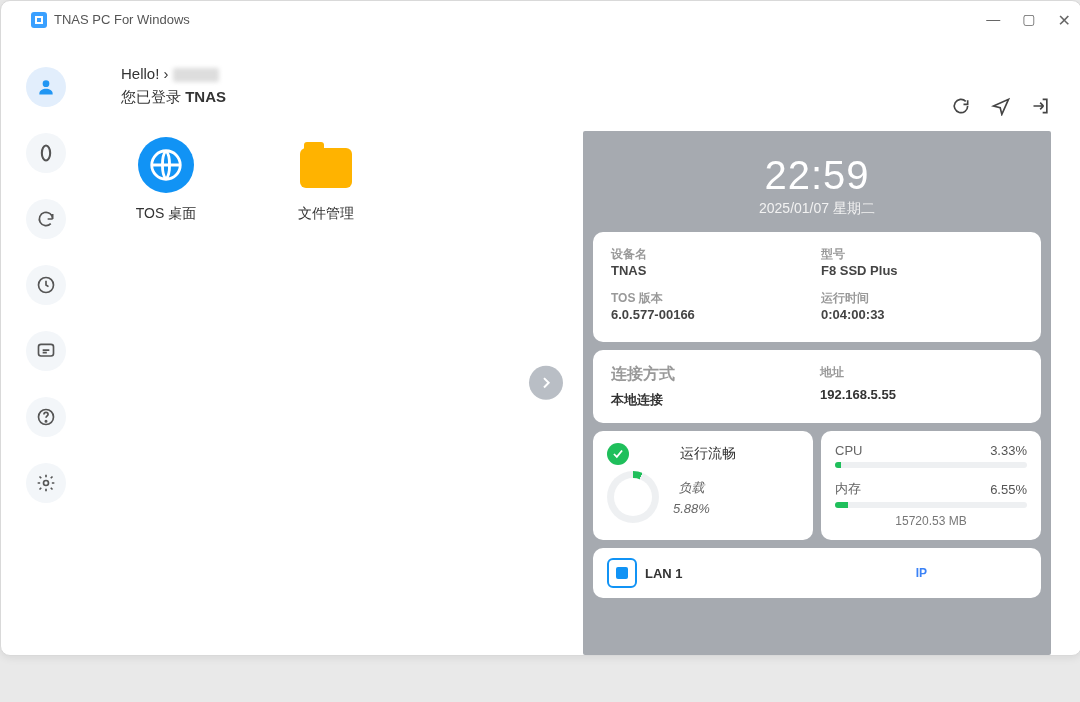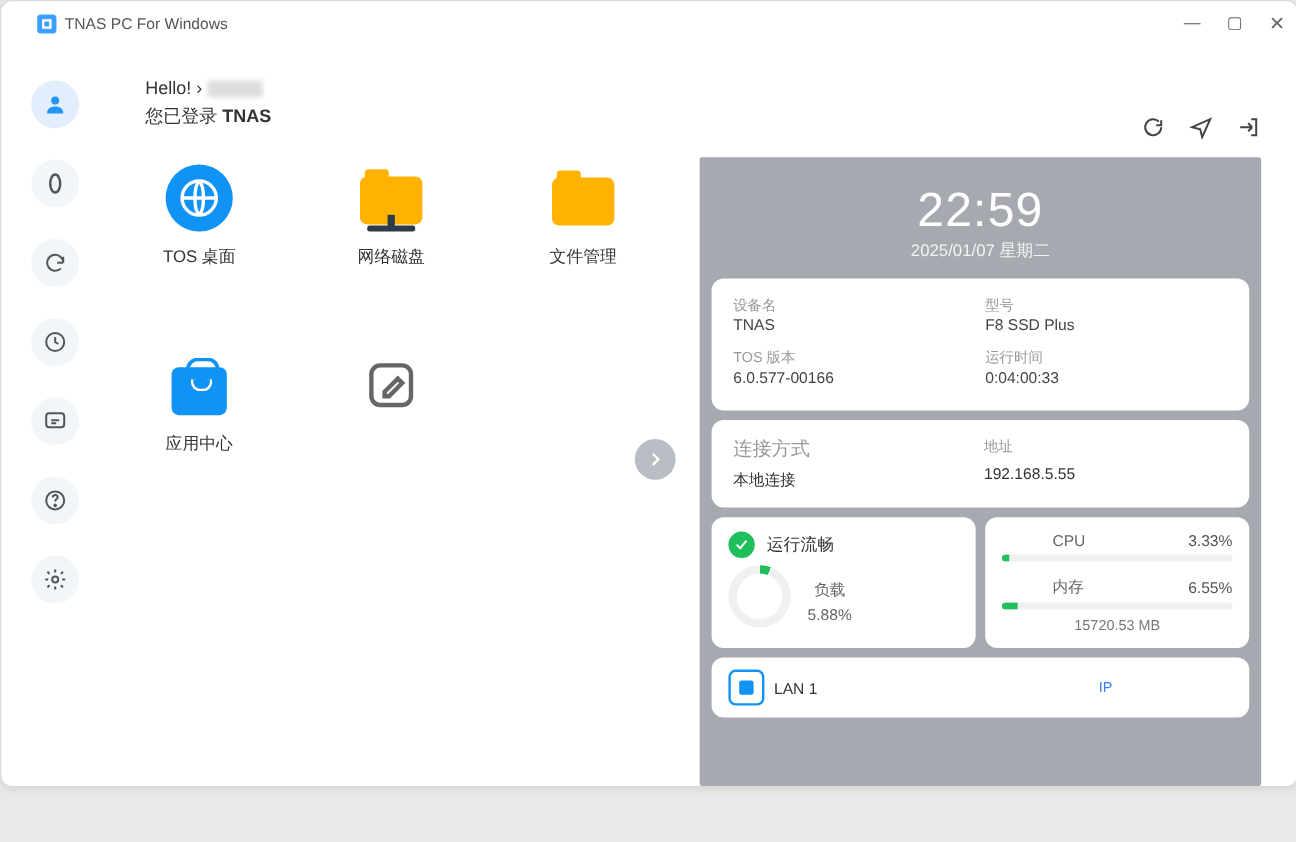--- a/index.html
+++ b/index.html
@@ -92,47 +92,47 @@
   .ic-edit svg{width:44px;height:44px;color:#666;}
 
   .arrow-next{position:absolute;left:calc(100% - 490px - 32px);top:50%;transform:translateY(-80%);width:34px;height:34px;border-radius:50%;background:#b9bec5;display:flex;align-items:center;justify-content:center;cursor:pointer;z-index:3;}
   .arrow-next svg{width:16px;height:16px;color:#fff;}
 
   
   .panel{width:448px;background:var(--panel-bg);border-radius:2px;padding:10px;color:#fff;display:flex;flex-direction:column;gap:8px;min-height:0;overflow:hidden;}
   .clock{text-align:center;padding:12px 0 6px;}
   .clock .time{font-size:40px;font-weight:300;letter-spacing:1px;color:#fff;}
   .clock .date{font-size:14px;color:#f2f2f2;margin-top:2px;}
-  .card{background:var(--card-bg);border-radius:10px;padding:14px 18px;color:#333;}
+  .card{background:var(--card-bg);border-radius:10px;padding:14px 18px;color:#333;font-weight:bold;}
   .info-grid{display:grid;grid-template-columns:1fr 1fr;gap:6px 8px;}
   .info-grid .k{font-size:12px;color:#999;}
   .info-grid .v{font-size:13px;color:#444;margin-bottom:6px;}
   .net-card .row2{display:grid;grid-template-columns:1fr 1fr;gap:6px;}
   .status-row{display:flex;gap:8px;}
   .status-card{flex:1;background:var(--card-bg);border-radius:10px;padding:12px 14px;color:#333;}
   .status-left{display:flex;align-items:center;gap:10px;}
   .check{width:22px;height:22px;border-radius:50%;background:var(--green);display:flex;align-items:center;justify-content:center;color:#fff;}
   .check svg{width:14px;height:14px;}
   .donut{width:52px;height:52px;border-radius:50%;background:conic-gradient(var(--green) 0 21deg,#eef0f2 21deg 360deg);display:flex;align-items:center;justify-content:center;margin:6px auto 0;}
   .donut::after{content:"";width:38px;height:38px;border-radius:50%;background:#fff;}
   .load-label{font-size:13px;color:#666;text-align:center;}
   .load-val{font-size:13px;color:#666;text-align:center;}
-  .status-left-top{font-size:14px;color:#333;}
-  .sc-row{display:flex;justify-content:space-between;font-size:13px;align-items:center;margin-left:42px;}
+  .status-left-top{font-size:14px;color:#333;margin-left:41px;}
+  .sc-row{display:flex;justify-content:space-between;font-size:13px;align-items:center;}
   .sc-row .k{color:#666;}
   .sc-row .v{color:#555;font-weight:500;}
   .bar{height:6px;background:#eef0f2;border-radius:3px;margin-top:4px;overflow:hidden;}
   .barf{height:100%;background:var(--green);}
   .mem-total{font-size:12px;color:#777;margin-top:6px;text-align:center;}
   .lan-card{display:flex;align-items:center;gap:8px;padding:10px 14px;}
   .lan-card .k{font-size:12px;color:#3b82f6;margin-left:auto;margin-right:100px;}
   .lan-icon{width:26px;height:26px;border-radius:6px;border:2px solid #1193f5;display:flex;align-items:center;justify-content:center;}
   .lan-icon::after{content:"";width:12px;height:12px;background:#1193f5;border-radius:2px;}
 
-  .status-left-block{display:flex;gap:14px;align-items:center;}
+  .status-left-block{display:flex;gap:14px;align-items:flex-start;font-style:italic;}
   .status-left-block .donut-wrap{flex:0 0 auto;}
   .status-left-block .load-side{display:flex;flex-direction:column;justify-content:center;gap:4px;margin-top:14px;}
 </style>
 </head>
 <body>
 
 <div class="window">
 
   <div class="titlebar">
     <div class="left">
@@ -224,50 +224,23 @@
                 <svg viewBox="0 0 24 24" fill="none" stroke="currentColor" stroke-width="1.8">
                       <circle cx="12" cy="12" r="9"></circle>
                       <path d="M3 12h18M12 3c3 3 3 15 0 18M12 3c-3 3-3 15 0 18"></path>
                     </svg>
               </div>
                 </div>
               <span class="label">TOS 桌面</span>
             </div>
             <div class="app">
               <div class="icon-box">
-                  <div class="ic-netdisk">
-                    <div class="folder"></div>
-                    <div class="stand"></div>
-                    <div class="base"></div>
-                  </div>
-                </div>
-              <span class="label">网络磁盘</span>
-            </div>
-            <div class="app">
-              <div class="icon-box">
                   <div class="ic-files"></div>
                 </div>
               <span class="label">文件管理</span>
-            </div>
-          </div>
-          <div class="row">
-            <div class="app">
-              <div class="icon-box">
-                  <div class="ic-bag"></div>
-                </div>
-              <span class="label">应用中心</span>
-            </div>
-            <div class="app">
-              <div class="icon-box ic-edit">
-                <svg viewBox="0 0 24 24" fill="none" stroke="currentColor" stroke-width="2">
-                    <rect x="3" y="3" width="18" height="18" rx="4"></rect>
-                    <path d="M9 15l6-6 2 2-6 6H9z"></path>
-                  </svg>
-              </div>
-              <span class="label"></span>
             </div>
           </div>
         </div>
 
         <div class="arrow-next">
           <svg viewBox="0 0 24 24" fill="none" stroke="currentColor" stroke-width="3">
               <path d="M9 5l7 7-7 7"></path>
             </svg>
         </div>
 

